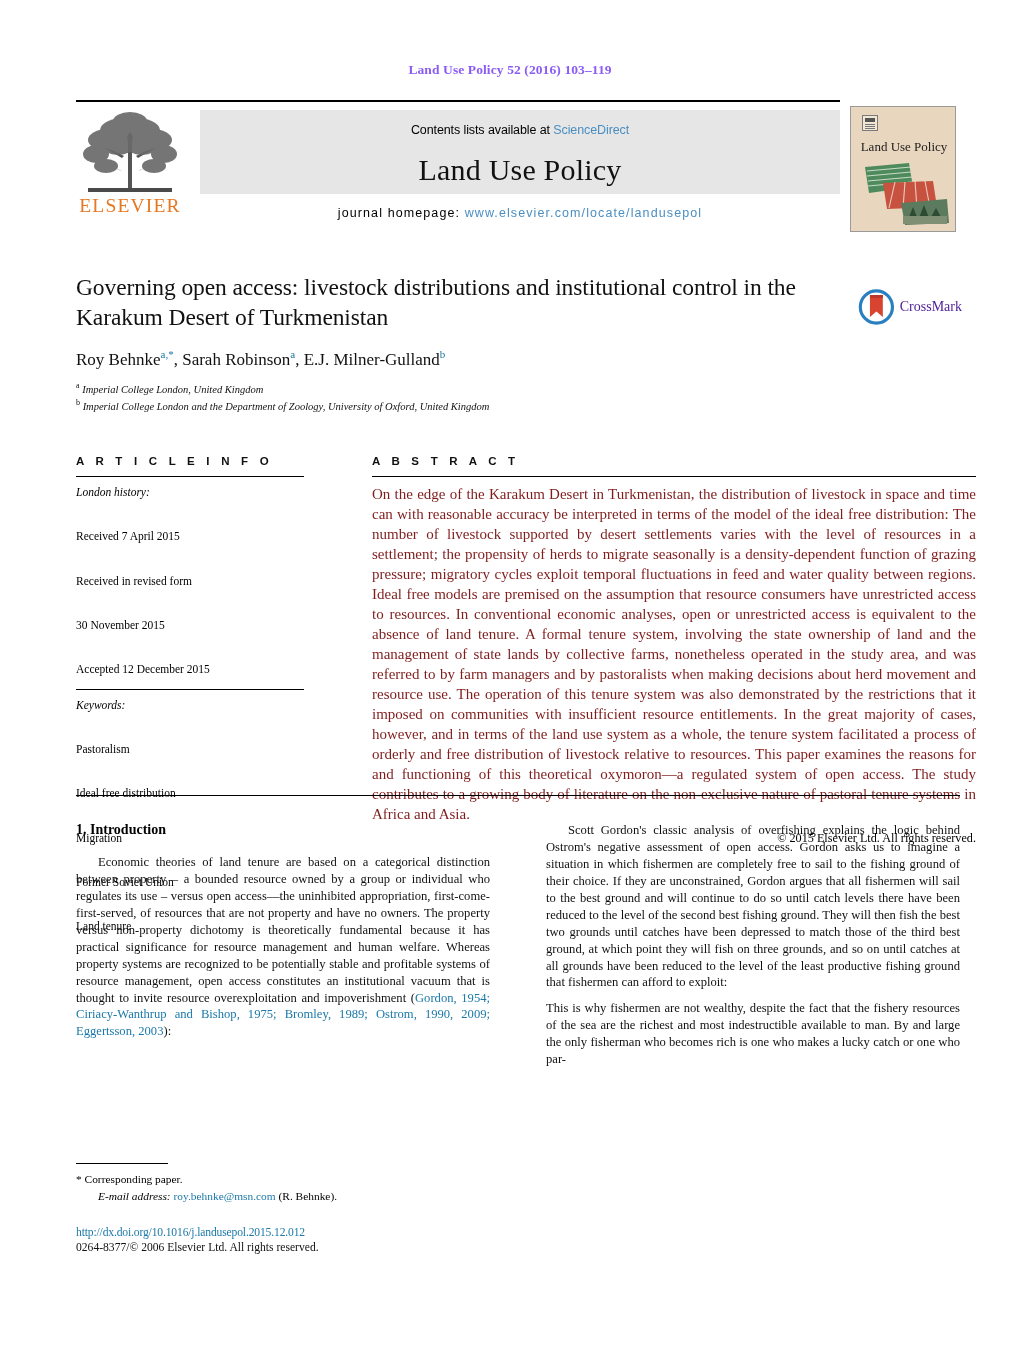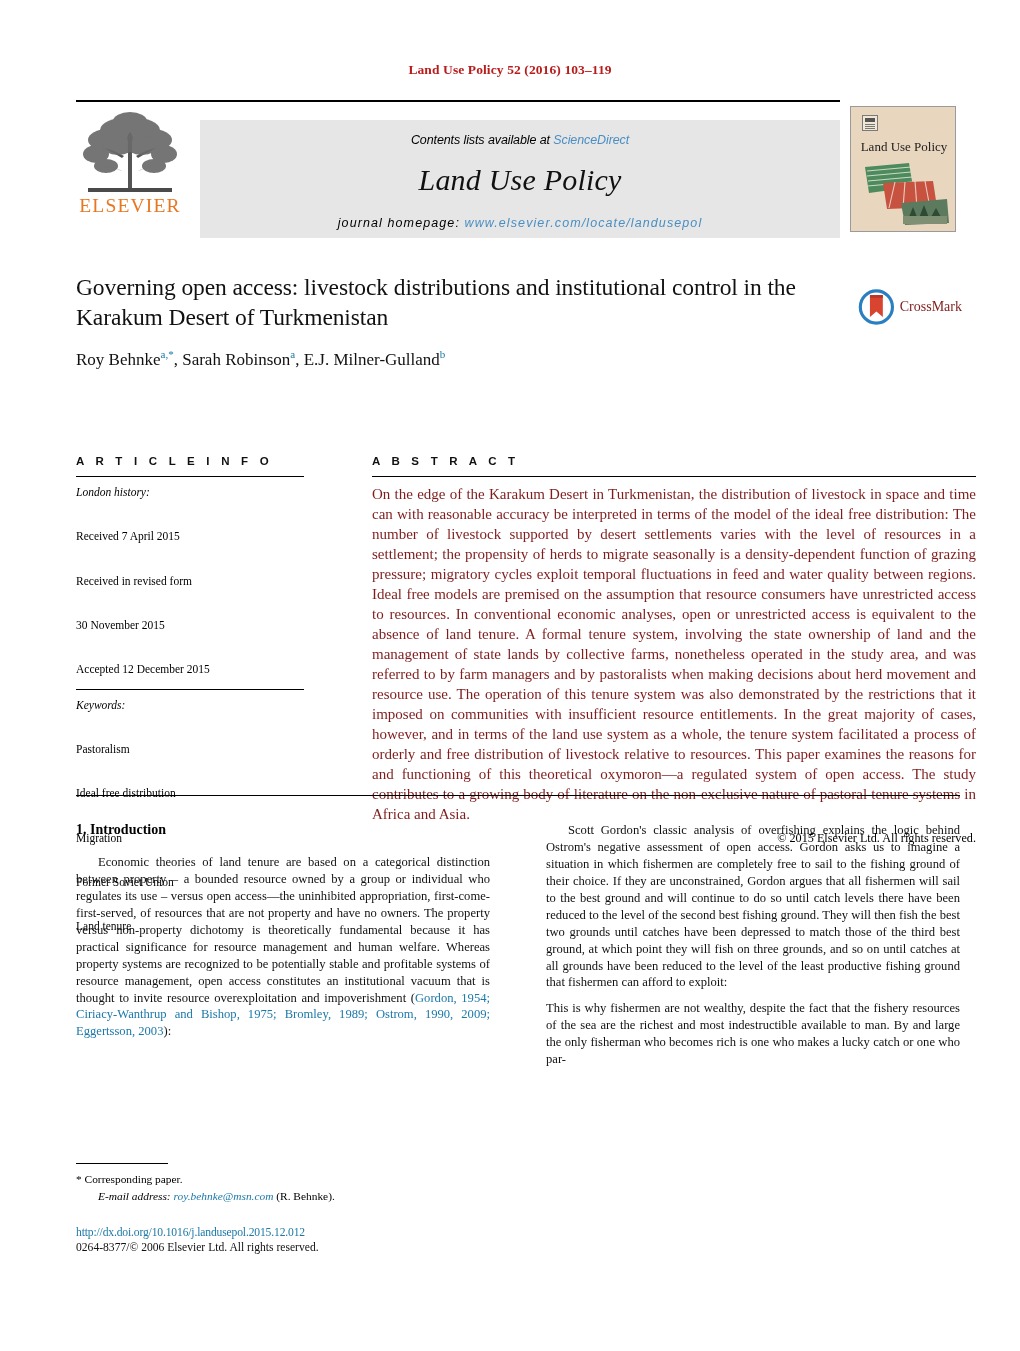--- a/index.html
+++ b/index.html
@@ -26,21 +26,21 @@
   
   .running-head {
     position: absolute;
     top: 62px;
     left: 0;
     width: 1020px;
     text-align: center;
     font-family: "Liberation Serif", serif;
     font-weight: bold;
     font-size: 13.5px;
-    color: #b91c1c;
+    color: #8b5cf6;
     letter-spacing: 0.1px;
   }
 
   
   .masthead {
     position: absolute;
     top: 100px;
     left: 76px;
     width: 880px;
     height: 132px;
@@ -66,28 +66,27 @@
     font-family: "Liberation Serif", serif;
     font-size: 19.5px;
     letter-spacing: 1.2px;
     color: #e87722;
     margin-top: -4px;
     line-height: 1;
   }
 
   .journal-box {
     position: absolute;
-    top: 20px;
+    top: 10px;
     left: 124px;
     width: 640px;
-    height: 118px;
+    height: 84px;
     background: #e6e6e6;
     text-align: center;
     box-sizing: border-box;
-    font-style: italic;
   }
   .contents-line {
     font-family: "Liberation Sans", sans-serif;
     font-size: 12.5px;
     color: #000;
     padding-top: 13px;
     letter-spacing: -0.1px;
   }
   .contents-line .sd-link {
     color: #4a8ec2;
@@ -204,21 +203,21 @@
     left: 858px;
     width: 104px;
     height: 42px;
     display: flex;
     align-items: center;
     gap: 5px;
   }
   .crossmark-label {
     font-family: "Liberation Serif", serif;
     font-size: 14px;
-    color: #7f1d1d;
+    color: #4c1d95;
     text-align: center;
   }
 
   
   .info-abstract {
     position: absolute;
     top: 455px;
     left: 76px;
     width: 884px;
   }
@@ -325,21 +324,21 @@
     background: #000;
     margin-bottom: 7px;
   }
   .corr {
     font-size: 11.4px;
     line-height: 1.46;
     padding-left: 10px;
     text-indent: -10px;
   }
   .email-label { font-style: italic; }
-  .email-link { color: #1b78a8; font-style: italic; }
+  .email-link { color: #1b78a8; }
   .doi-block { margin-top: 22px; }
   .doi-link {
     display: block;
     font-size: 11.6px;
     color: #1b78a8;
     letter-spacing: -0.15px;
   }
   .issn-line {
     display: block;
     font-size: 11.6px;
@@ -422,20 +421,24 @@
         </g>
       </svg>
     </div>
   </div>
 
   <div class="title-block">
     <h1 class="article-title">Governing open access: livestock distributions and institutional control in the Karakum Desert of Turkmenistan</h1>
     <div class="author-line">
       <span>Roy Behnke</span><span class="sup-aff">a,*</span><span>, </span><span>Sarah Robinson</span><span class="sup-aff">a</span><span>, </span><span>E.J. Milner-Gulland</span><span class="sup-aff">b</span>
     </div>
+    <div class="affiliations">
+      <div><span class="sup-n">a</span> <span>Imperial College London, United Kingdom</span></div>
+      <div><span class="sup-n">b</span> <span>Imperial College London and the Department of Zoology, University of Oxford, United Kingdom</span></div>
+    </div>
   </div>
 
   <div class="crossmark">
     <svg width="40" height="40" viewBox="0 0 40 40">
       <circle cx="20" cy="20" r="17.5" fill="none" stroke="#2a7fc1" stroke-width="3.4"></circle>
       <path d="M13 7 L27 7 L27 31 L20 25 L13 31 Z" fill="#d8442f"></path>
       <path d="M13 7 L27 7 L27 10 L13 10 Z" fill="#b8362a"></path>
     </svg>
     <span class="crossmark-label">CrossMark</span>
   </div>

